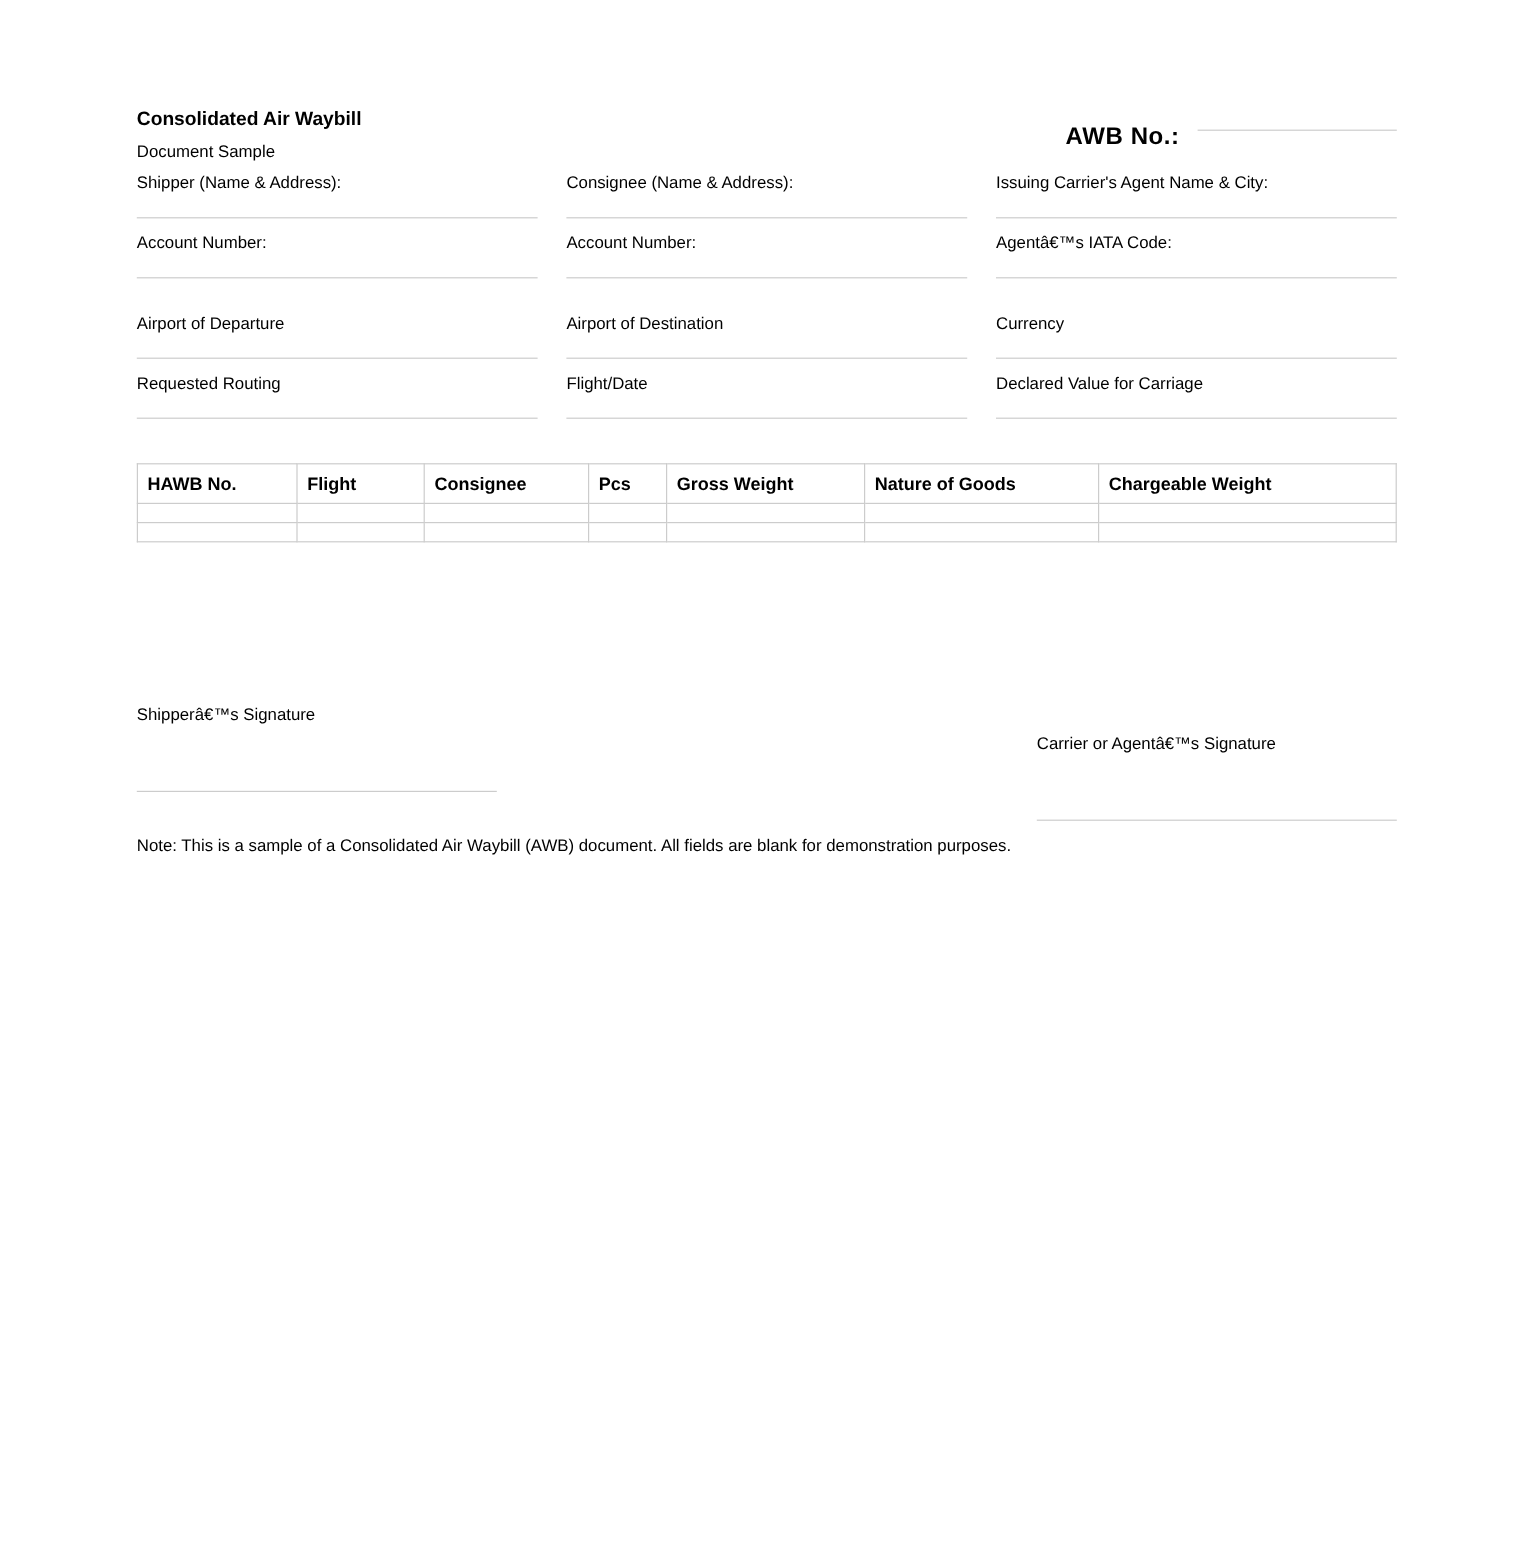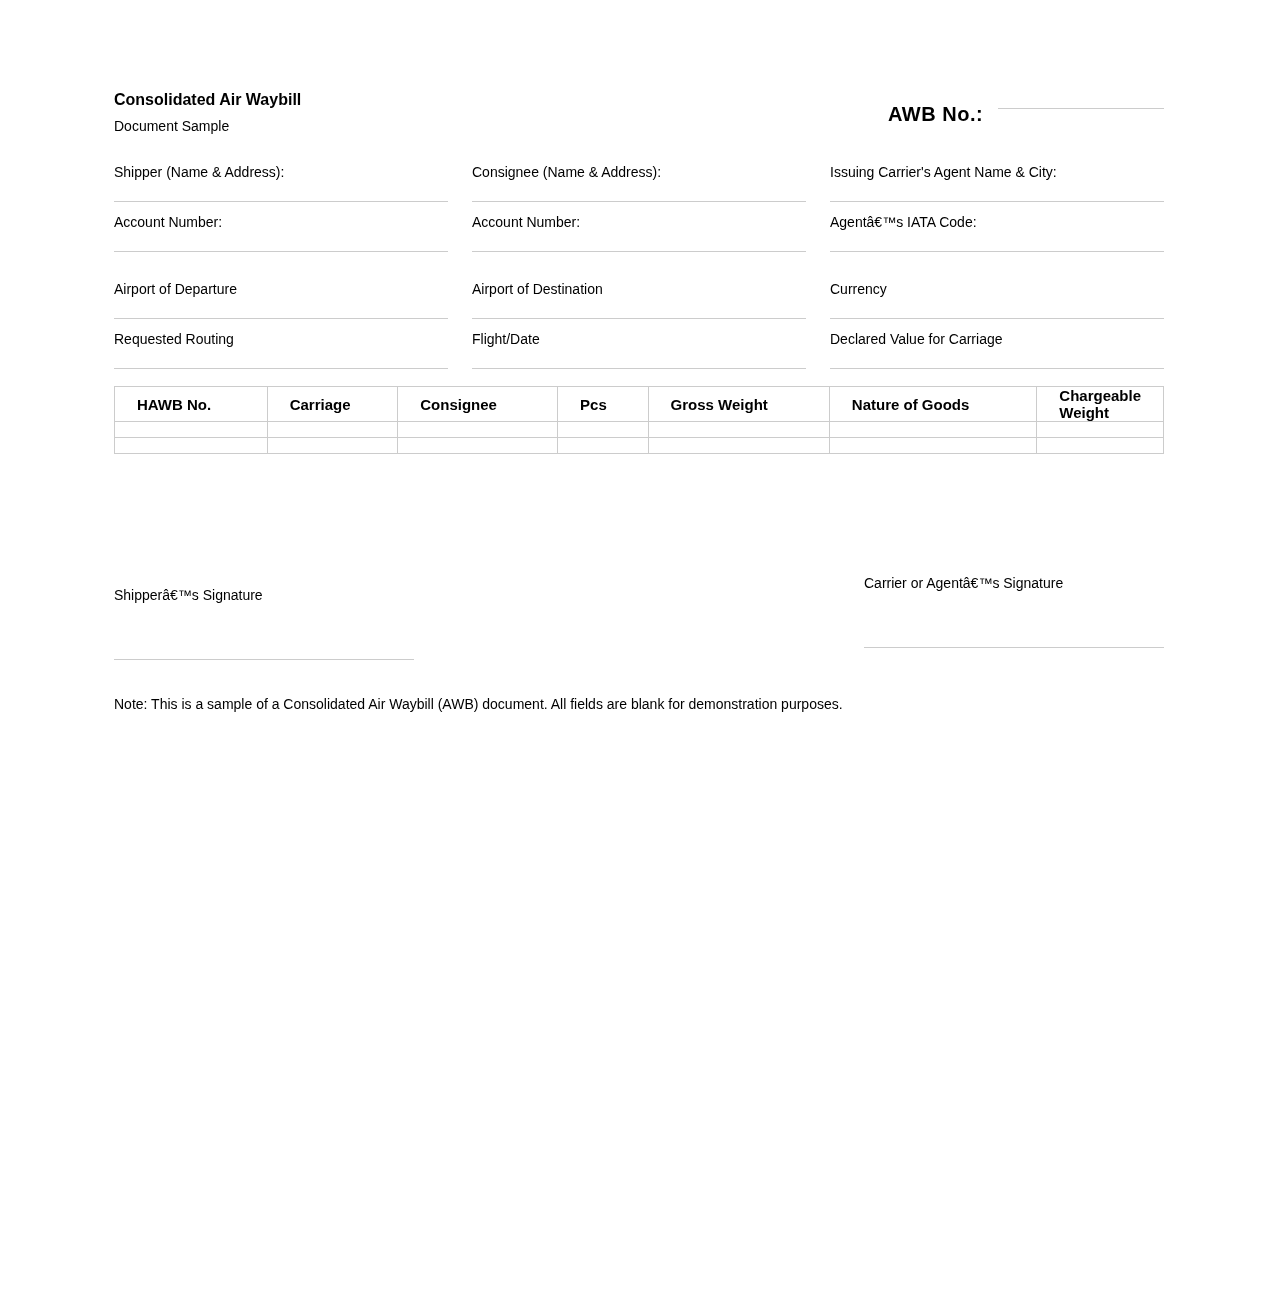--- a/index.html
+++ b/index.html
@@ -2,26 +2,26 @@
 <html><head>
 <meta charset="utf-8">
 <style>
   html, body { margin:0; padding:0; background:#ffffff; }
   body { width:1278px; height:1300px; position:relative; font-family:"Liberation Sans", sans-serif; color:#000; font-size:14px; }
   .page { position:absolute; left:114px; top:0; width:1050px; }
   .title { position:absolute; left:0; top:91px; font-weight:bold; font-size:16px; white-space:nowrap; }
   .subtitle { position:absolute; left:0; top:118px; font-size:14px; white-space:nowrap; }
   .awb { position:absolute; left:774px; top:103px; font-weight:bold; font-size:20px; letter-spacing:0.5px; white-space:nowrap; }
   .awb-line { position:absolute; left:884px; top:108px; width:166px; border-top:1px solid #cccccc; }
-  .grid { position:absolute; left:0; width:1050px; display:flex; gap:24px;margin-top:20px; }
+  .grid { position:absolute; left:0; width:1050px; display:flex; gap:24px; }
   .cell { flex:1; position:relative; }
   .label { font-size:14px; white-space:nowrap; line-height:16px; }
   .line { border-top:1px solid #cccccc; position:absolute; left:0; right:0; }
   table.hawb { position:absolute; left:0; top:386px; width:1050px; border-collapse:collapse; }
-  table.hawb th, table.hawb td { border:1px solid #cccccc; text-align:left; padding:0 22px; }
+  table.hawb th, table.hawb td { border:1px solid #cccccc; text-align:left; padding:0 8px; }
   table.hawb th { font-weight:bold; font-size:15px; height:32px; }
   table.hawb td { height:15px; }
   .two { position:absolute; left:0; width:1050px; display:flex; gap:24px; }
   .two .cell { flex:1; }
   .sig { position:absolute; width:300px; }
   .note { position:absolute; left:0; top:696px; font-size:14px; white-space:nowrap; }
 </style>
 </head>
 <body>
 
@@ -88,21 +88,21 @@
     <div class="cell">
         <div class="label">Declared Value for Carriage</div>
         <div class="line" style="top:37px;"></div>
       </div>
   </div>
 
   <table class="hawb">
     <thead>
       <tr>
         <th style="width:116px;">HAWB No.</th>
-        <th style="width:89px;">Carriage</th>
+        <th style="width:89px;">Flight</th>
         <th style="width:120px;">Consignee</th>
         <th style="width:48px;">Pcs</th>
         <th style="width:148px;">Gross Weight</th>
         <th style="width:178px;">Nature of Goods</th>
         <th>Chargeable Weight</th>
       </tr>
     </thead>
     <tbody>
       <tr>
         <td></td>
@@ -128,19 +128,19 @@
   <div class="two" style="top:453px;">
   </div>
   <div class="two" style="top:503px;">
     <div class="cell"></div>
   </div>
 
   <div class="sig" style="left:0; top:587px;">
     <div class="label">Shipperâ€™s Signature</div>
     <div class="line" style="top:72px;"></div>
   </div>
-  <div class="sig" style="left:750px; top:575px;">
+  <div class="sig" style="left:750px; top:611px;">
     <div class="label">Carrier or Agentâ€™s Signature</div>
     <div class="line" style="top:72px;"></div>
   </div>
 
   <div class="note">Note: This is a sample of a Consolidated Air Waybill (AWB) document. All fields are blank for demonstration purposes.</div>
 </div>
 
 </body></html>

